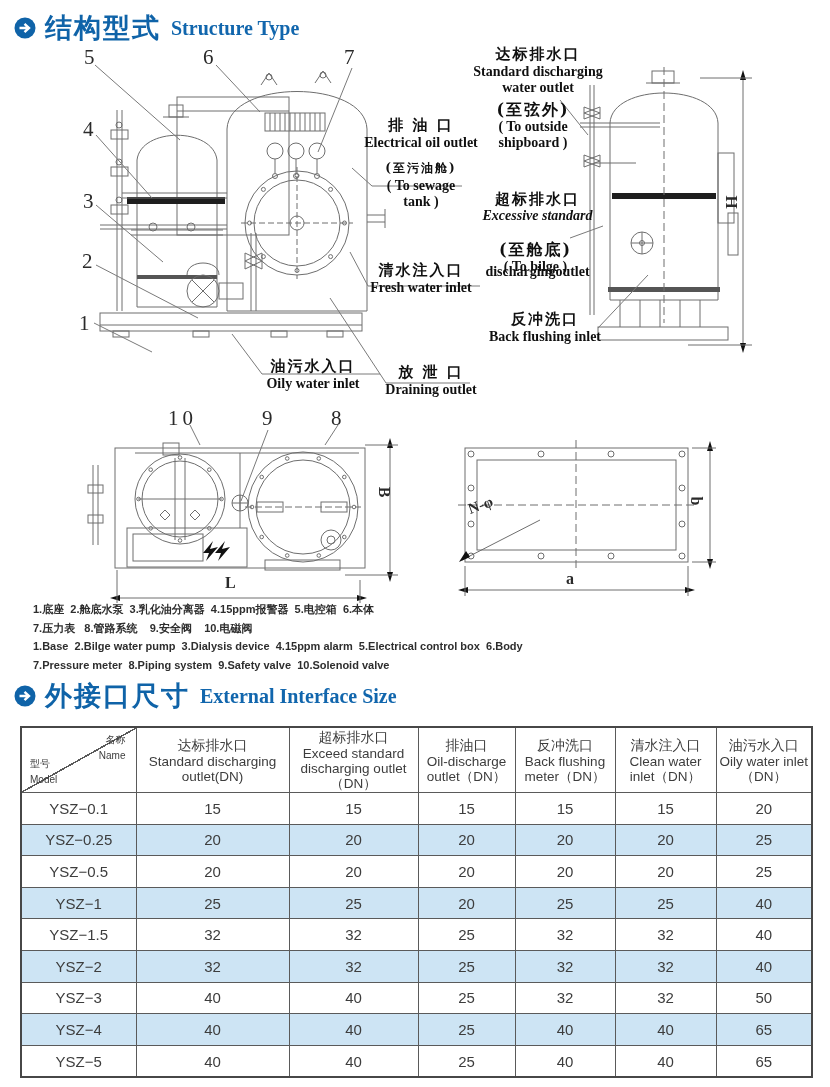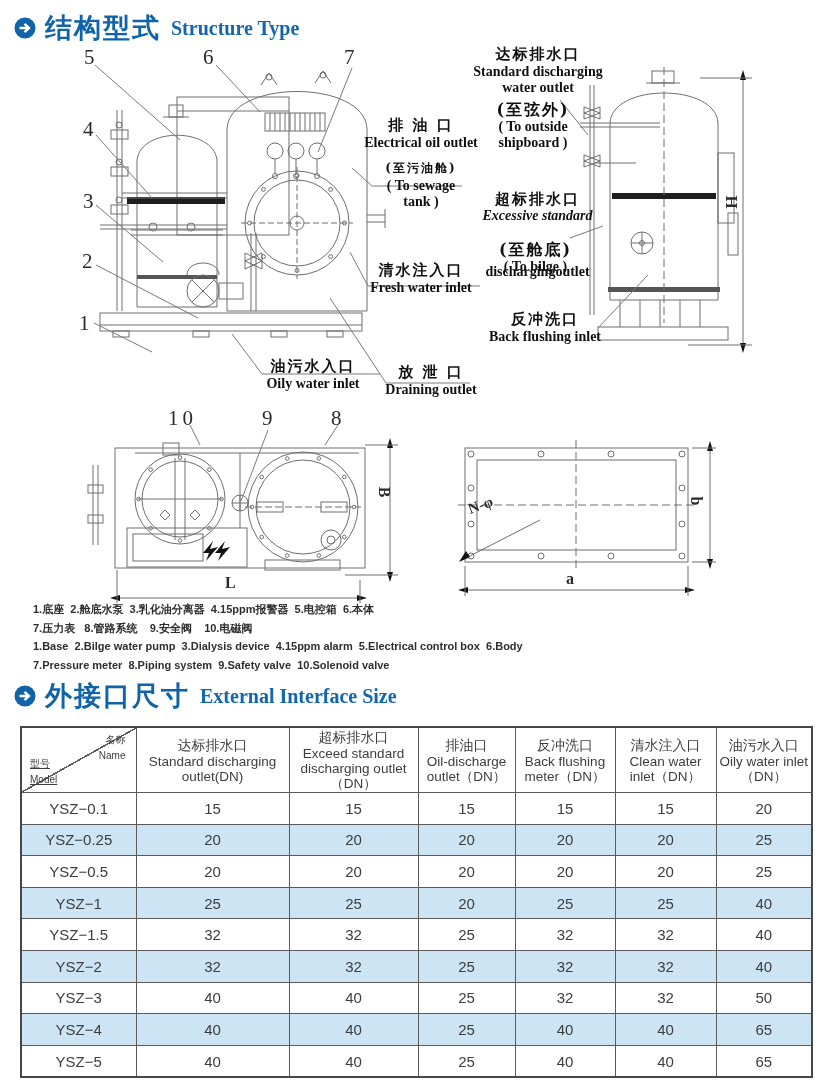--- a/index.html
+++ b/index.html
@@ -36,21 +36,21 @@
   #iface-table{border:2px solid #474747;}
   #iface-table thead th{height:64px;font-weight:normal;}
   #iface-table tbody td{height:30.6px;font-size:15px;}
   .th-zh{font-size:14px;line-height:17px;display:block;}
   .th-en{font-size:13.5px;line-height:15px;display:block;}
   tr.alt{background:#cde4f4;}
   
   .corner{position:relative;background:
     linear-gradient(to bottom right,transparent 49.3%,#5a5a5a 49.3%,#5a5a5a 50.7%,transparent 50.7%);}
   .corner .tr{position:absolute;top:4px;right:10px;text-align:right;}
-  .corner .bl{position:absolute;bottom:4px;left:8px;text-align:left;text-decoration:underline;}
+  .corner .bl{position:absolute;bottom:4px;left:8px;text-align:left;}
   .corner span{display:block;font-size:10px;line-height:16px;}
 </style>
 </head>
 <body>
 
 <div class="sec-header" style="left:14px;top:10px;">
   <svg class="sec-icon" viewBox="0 0 22 22">
     <circle cx="11" cy="11" r="10.5" fill="#0f63a8"></circle>
     <path d="M5.5,11 H14 M10.5,6.8 L15,11 L10.5,15.2" stroke="#fff" stroke-width="2.4" fill="none"></path>
   </svg>

